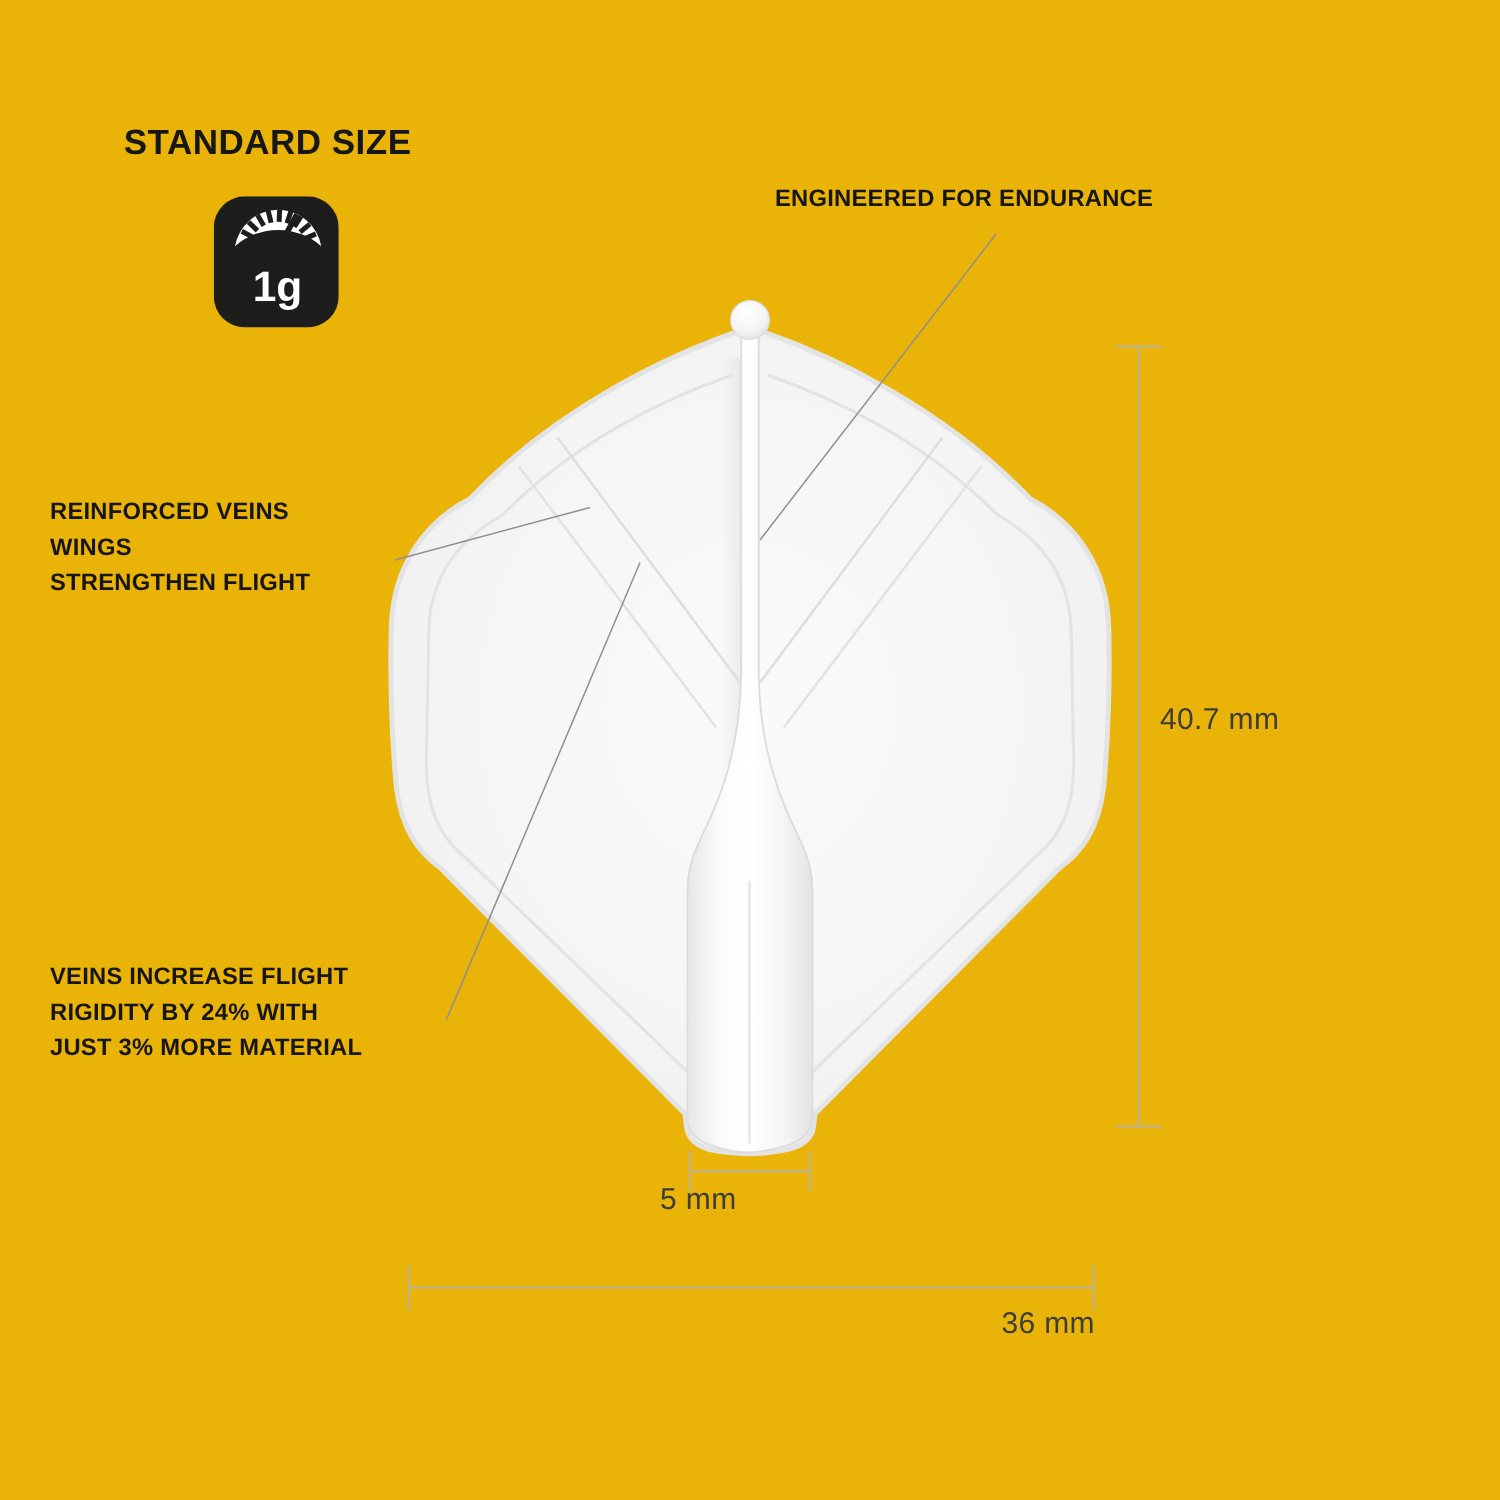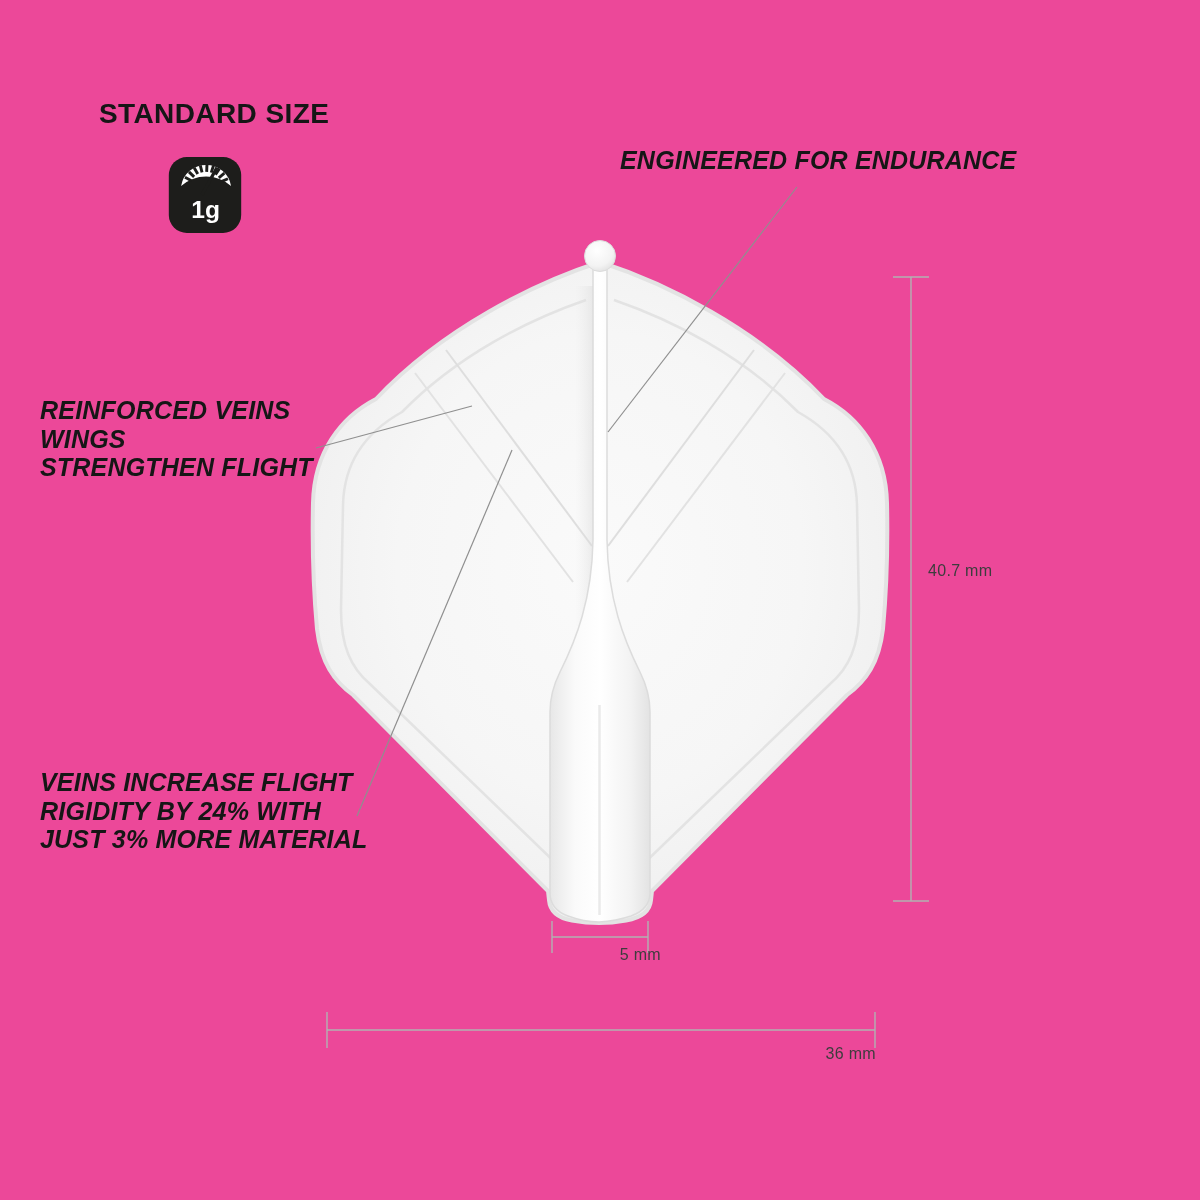--- a/index.html
+++ b/index.html
@@ -1,40 +1,40 @@
 <!DOCTYPE html>
 <html><head>
 <meta charset="utf-8">
 <style>
   html,body{margin:0;padding:0;background:#ffffff;}
   .canvas{
-    position:relative;width:1200px;height:1200px;background:#ec4899;overflow:hidden;
+    position:relative;width:1200px;height:1200px;background:#eab308;overflow:hidden;
     font-family:"Liberation Sans","DejaVu Sans",sans-serif;
   }
   .art{position:absolute;left:0;top:0;width:1200px;height:1200px;}
   .title{
     position:absolute;left:99px;top:98px;
     font-size:28px;font-weight:700;letter-spacing:.4px;color:#161616;white-space:nowrap;
   }
-  .badge{position:absolute;left:155px;top:157px;width:100px;height:76px;text-align:right;}
+  .badge{position:absolute;left:171px;top:157px;width:100px;height:105px;text-align:right;}
   .badge svg{display:block;width:100%;height:100%;}
   .co{
     position:absolute;font-weight:700;color:#161616;
-    font-size:25px;line-height:28.5px;letter-spacing:.2px;white-space:nowrap;font-style:italic;
+    font-size:19px;line-height:28.5px;letter-spacing:.2px;white-space:nowrap;
   }
   .co .ln{display:block;}
   .co-endurance{left:620px;top:146px;}
   .co-reinforced{left:40px;top:396px;}
   .co-rigidity{left:40px;top:768px;}
   .dim{
-    position:absolute;font-size:16px;font-weight:400;color:#3d3d3d;
+    position:absolute;font-size:24px;font-weight:400;color:#3d3d3d;
     letter-spacing:.3px;white-space:nowrap;
   }
   .dim-h{left:928px;top:562px;}
-  .dim-stem{left:564px;width:97px;top:946px;text-align:right;}
+  .dim-stem{left:528px;width:97px;top:946px;text-align:left;}
   .dim-w{left:327px;width:549px;top:1045px;text-align:right;}
 </style>
 </head>
 <body>
 
 <div class="canvas">
 
   <svg class="art" viewBox="0 0 1200 1200" aria-hidden="true">
     <defs>
       <radialGradient id="wingGrad" cx="50%" cy="46%" r="64%">

